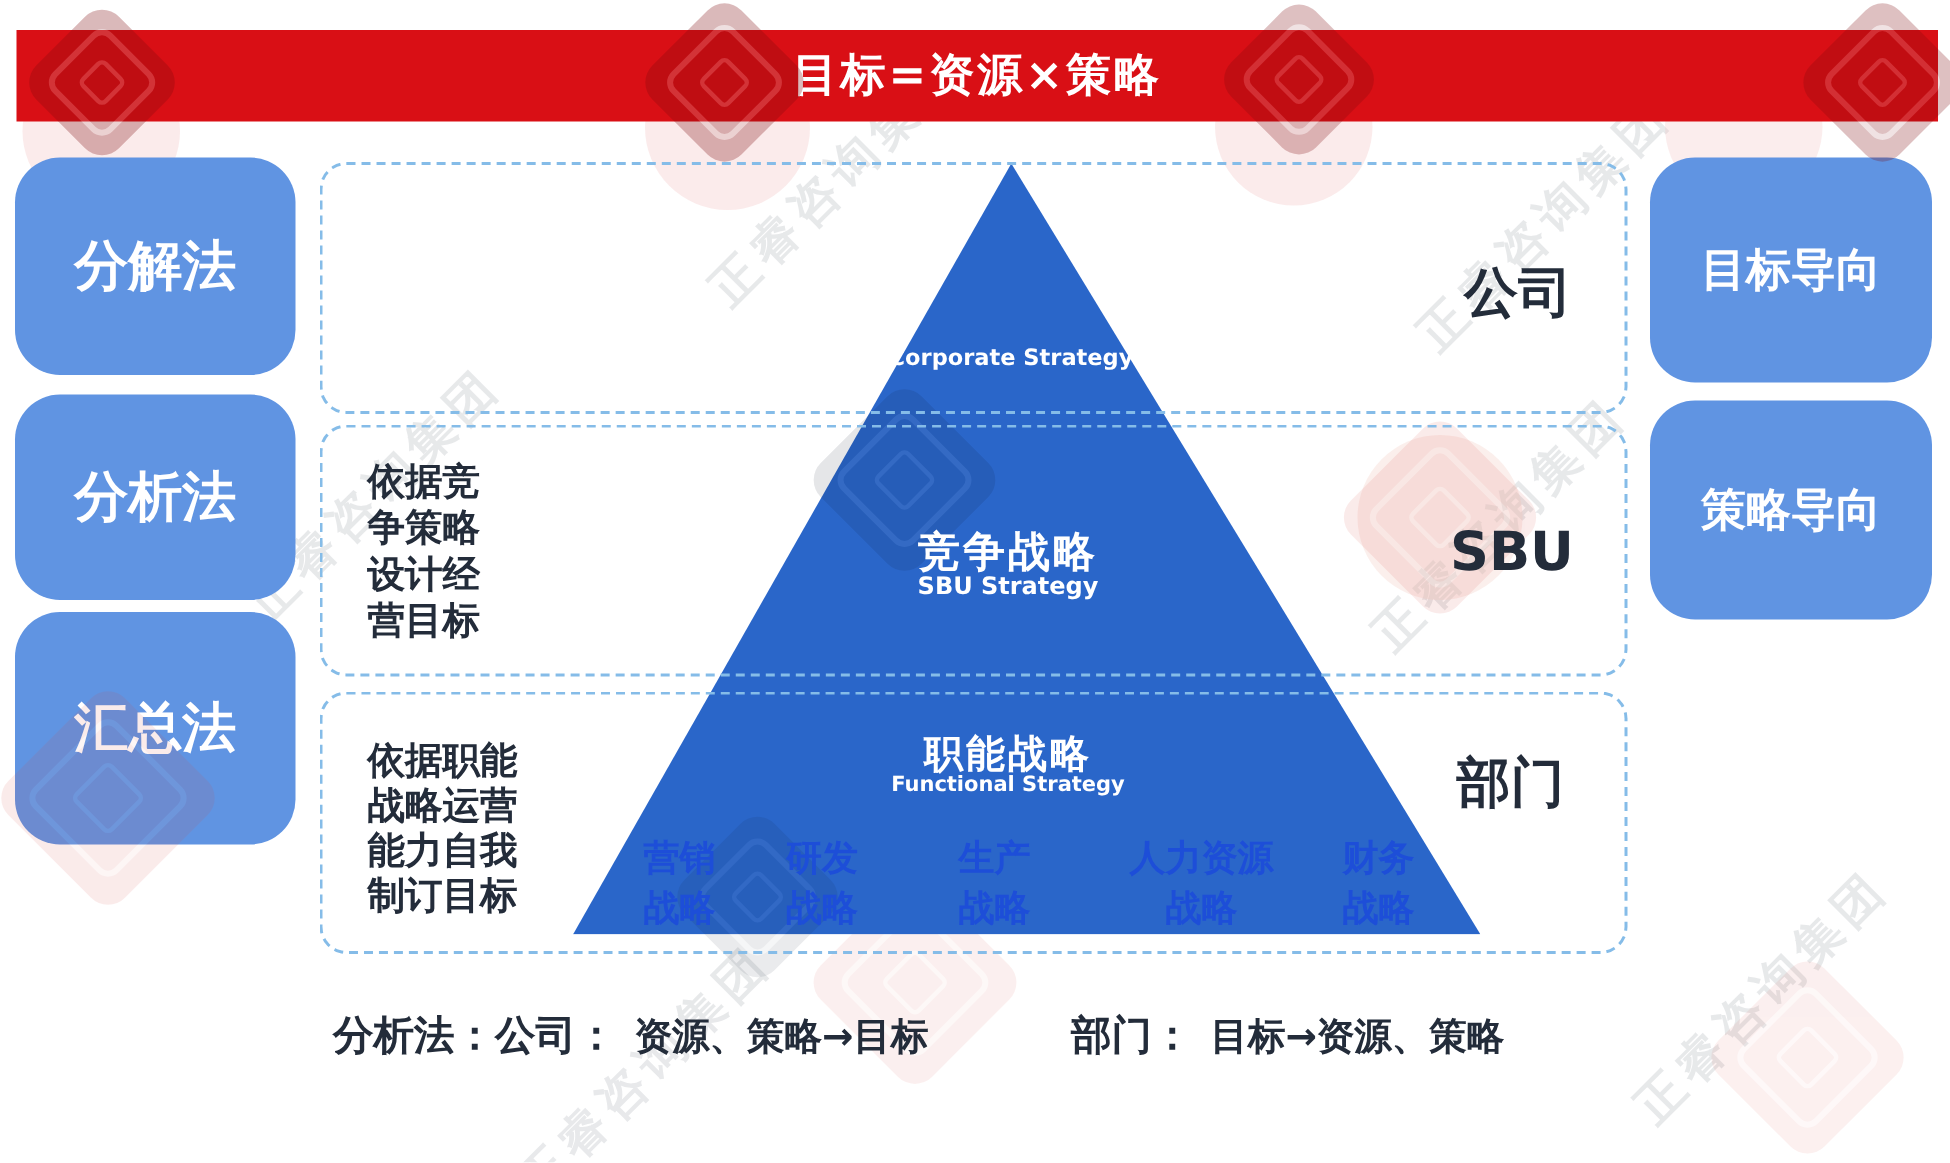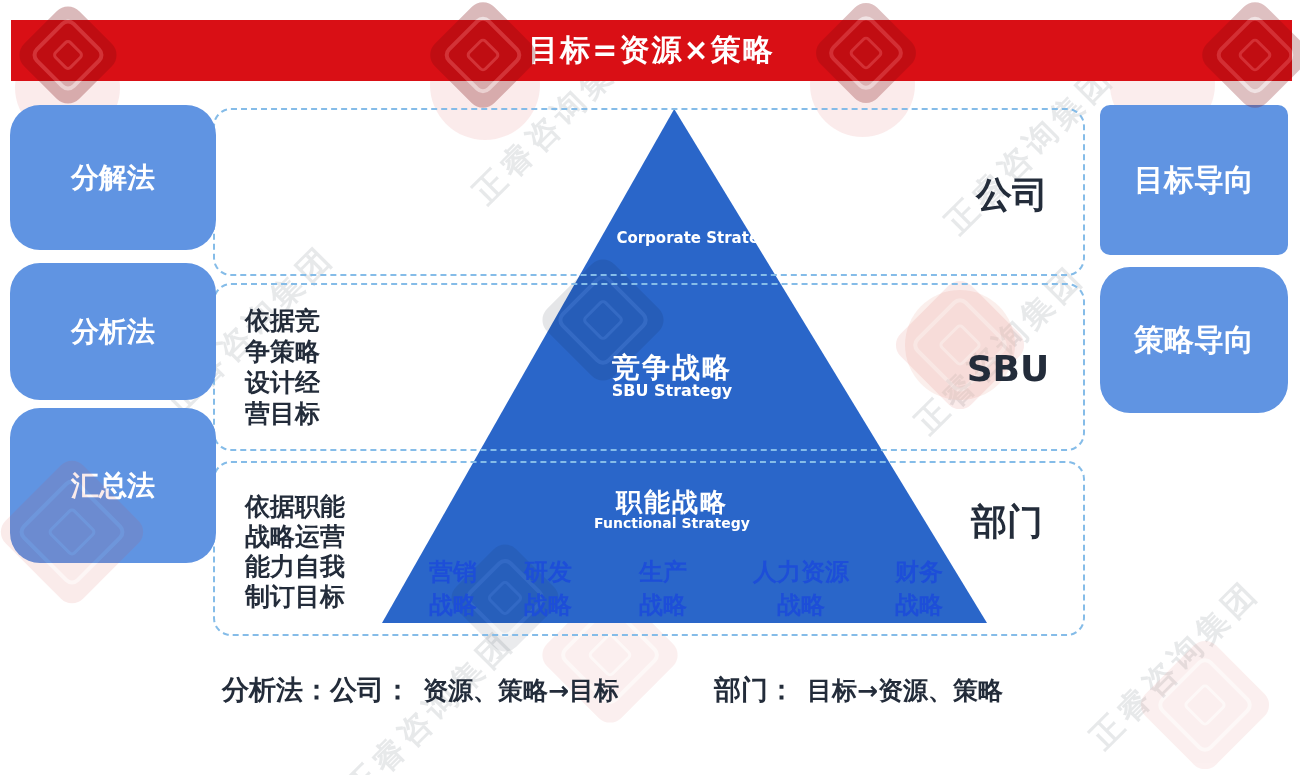--- a/index.html
+++ b/index.html
@@ -29,21 +29,21 @@
   .banner{
     position:absolute;left:11px;top:20px;width:1281px;height:61px;background:#d90f15;
     display:flex;align-items:center;justify-content:center;z-index:5;
   }
   .banner-title{color:#ffffff;font-size:30px;font-weight:bold;letter-spacing:2px;}
   
   .side-box{
     position:absolute;background:#6094e2;border-radius:30px;display:flex;
     align-items:center;justify-content:center;color:#ffffff;font-weight:bold;z-index:5;
   }
-  .side-box.left{left:10px;width:206px;font-size:28px;}
+  .side-box.left{left:10px;width:187px;font-size:36px;}
   .side-box.right{left:1100px;width:188px;font-size:30px;}
   
   .dash-row{
     position:absolute;left:213px;width:868px;border:2px dashed #85bce8;
     border-radius:18px;background:transparent;z-index:3;
   }
   
   .pyramid{
     position:absolute;left:382px;top:109px;width:605px;height:514px;background:#2a66c9;
     clip-path:polygon(48.3% 0%,100% 100%,0% 100%);z-index:1;
@@ -145,21 +145,21 @@
   <div class="side-box left" style="top:105px;height:145px;">
     <span>分解法</span>
   </div>
   <div class="side-box left" style="top:263px;height:137px;">
     <span>分析法</span>
   </div>
   <div class="side-box left" style="top:408px;height:155px;">
     <span>汇总法</span>
   </div>
 
-  <div class="side-box right" style="top:105px;height:150px;border-radius:10px;">
+  <div class="side-box right" style="top:105px;height:150px;">
     <span>目标导向</span>
   </div>
   <div class="side-box right" style="top:267px;height:146px;">
     <span>策略导向</span>
   </div>
 
   <div class="pyramid"></div>
 
   <div class="dash-row" style="top:108px;height:164px;"></div>
   <div class="dash-row" style="top:283px;height:164px;"></div>
@@ -171,21 +171,21 @@
 营目标</div>
   <div class="row-text" style="top:492px;">依据职能
 战略运营
 能力自我
 制订目标</div>
 
   <div class="level-label" style="left:1012px;top:171px;">公司</div>
   <div class="level-label" style="left:1008px;top:348px;">SBU</div>
   <div class="level-label" style="left:1007px;top:498px;">部门</div>
 
-  <div class="pyr-sub" style="left:698px;top:229px;">Corporate Strategy</div>
+  <div class="pyr-sub" style="left:674px;top:229px;">Corporate Strategy</div>
 
   <div class="pyr-title" style="left:672px;top:349px;">竞争战略</div>
   <div class="pyr-sub" style="left:672px;top:381px;font-size:16px;">SBU Strategy</div>
 
   <div class="pyr-title" style="left:672px;top:485px;font-size:26px;">职能战略</div>
   <div class="pyr-sub" style="left:672px;top:515px;font-size:14px;">Functional Strategy</div>
 
   <div class="pyr-func" style="left:453px;top:556px;">营销
 战略</div>
   <div class="pyr-func" style="left:548px;top:556px;">研发

